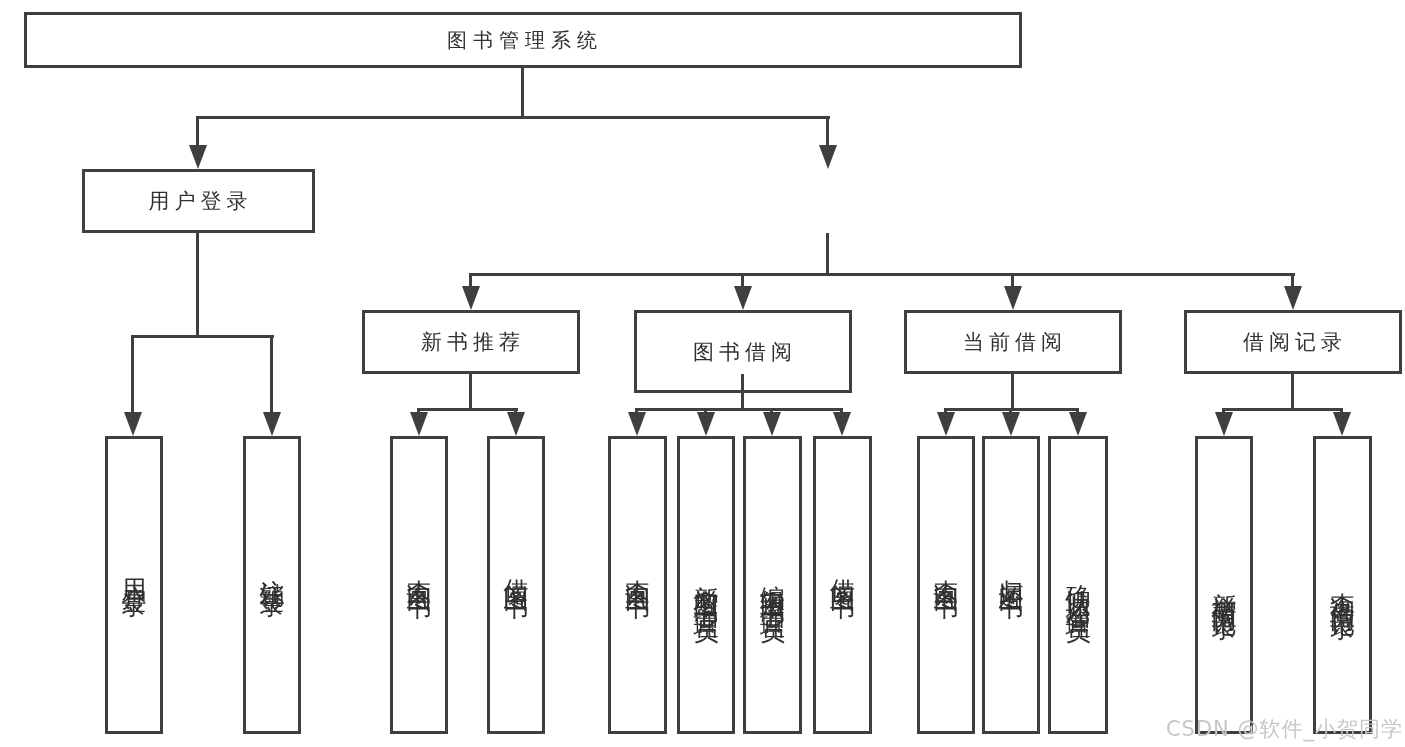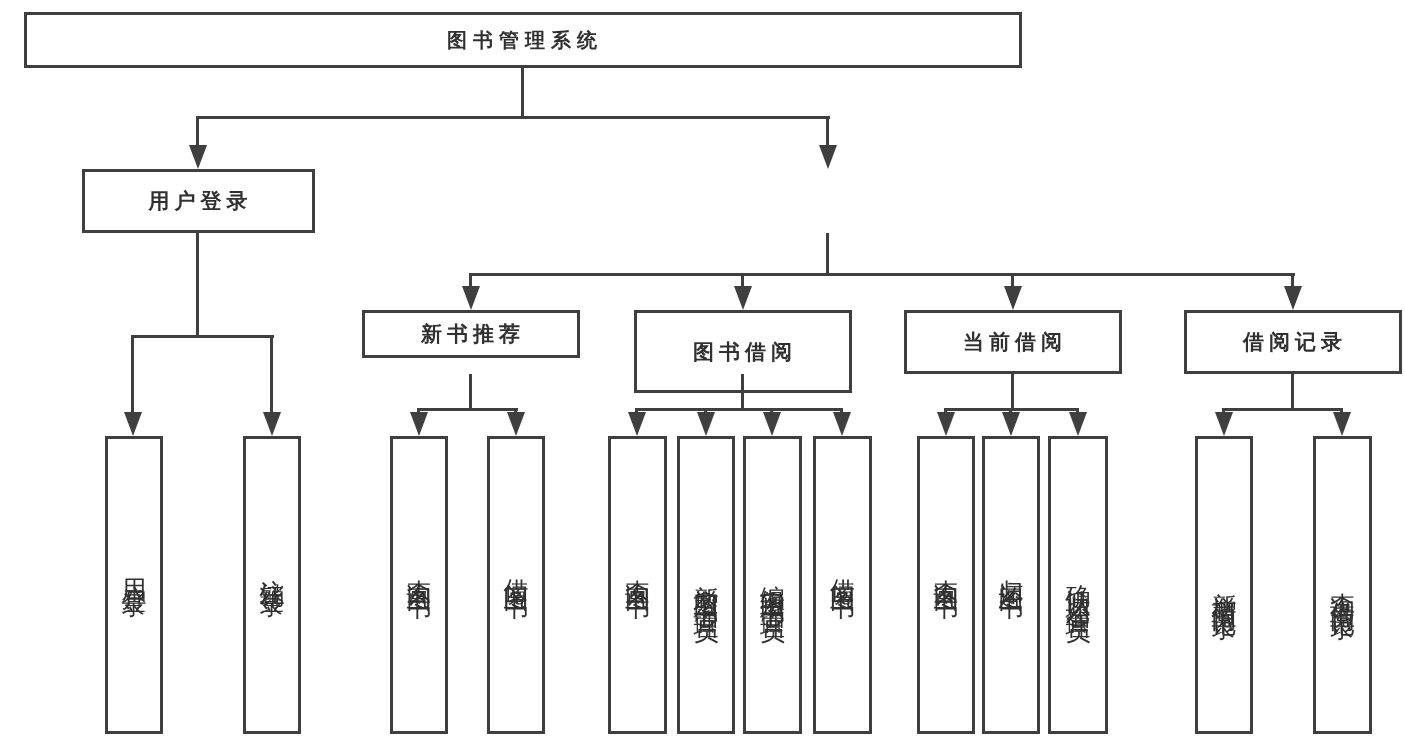--- a/index.html
+++ b/index.html
@@ -14,21 +14,20 @@
     font-family:"DejaVu Sans",sans-serif;color:var(--text);overflow:hidden;
   }
   .box{
     position:absolute;box-sizing:border-box;background:var(--bg);
     border:3px solid var(--line);
     display:flex;align-items:center;justify-content:center;
   }
   .box.h span{
     font-size:21px;letter-spacing:5px;white-space:nowrap;
     transform:translateX(2px); 
-    font-weight:bold;
   }
   .box.root span{font-size:20px;letter-spacing:6px;}
   .box.v span{
     writing-mode:vertical-rl;text-orientation:mixed;
     font-size:25px;letter-spacing:5px;line-height:1;
     transform:translateY(2px);
   }
   .box.v.short span{transform:translateY(-16px);}
   .vline{position:absolute;width:3px;background:var(--line);}
   .hline{position:absolute;height:3px;background:var(--line);}
@@ -73,21 +72,21 @@
   <div class="hline" style="left:469px;top:273px;width:826px"></div>
   <div class="vline" style="left:469px;top:273px;height:16px"></div>
   <div class="arrow" style="left:462px;top:286px"></div>
   <div class="vline" style="left:741px;top:273px;height:16px"></div>
   <div class="arrow" style="left:734px;top:286px"></div>
   <div class="vline" style="left:1011px;top:273px;height:16px"></div>
   <div class="arrow" style="left:1004px;top:286px"></div>
   <div class="vline" style="left:1291px;top:273px;height:16px"></div>
   <div class="arrow" style="left:1284px;top:286px"></div>
 
-  <div class="box h" style="left:362px;top:310px;width:218px;height:48px">
+  <div class="box h" style="left:362px;top:310px;width:218px;height:64px">
     <span>新书推荐</span>
   </div>
   <div class="box h" style="left:634px;top:310px;width:218px;height:83px">
     <span>图书借阅</span>
   </div>
   <div class="box h" style="left:904px;top:310px;width:218px;height:64px">
     <span>当前借阅</span>
   </div>
   <div class="box h" style="left:1184px;top:310px;width:218px;height:64px">
     <span>借阅记录</span>
@@ -164,14 +163,15 @@
     <span>确认归还（管理员）</span>
   </div>
 
   <div class="box v" style="left:1195px;top:436px;width:58px;height:298px">
     <span>新增借阅记录</span>
   </div>
   <div class="box v" style="left:1313px;top:436px;width:59px;height:298px">
     <span>查询借阅记录</span>
   </div>
 
+  <div class="watermark">CSDN @软件_小贺同学</div>
 
 </div>
 
 </body></html>

